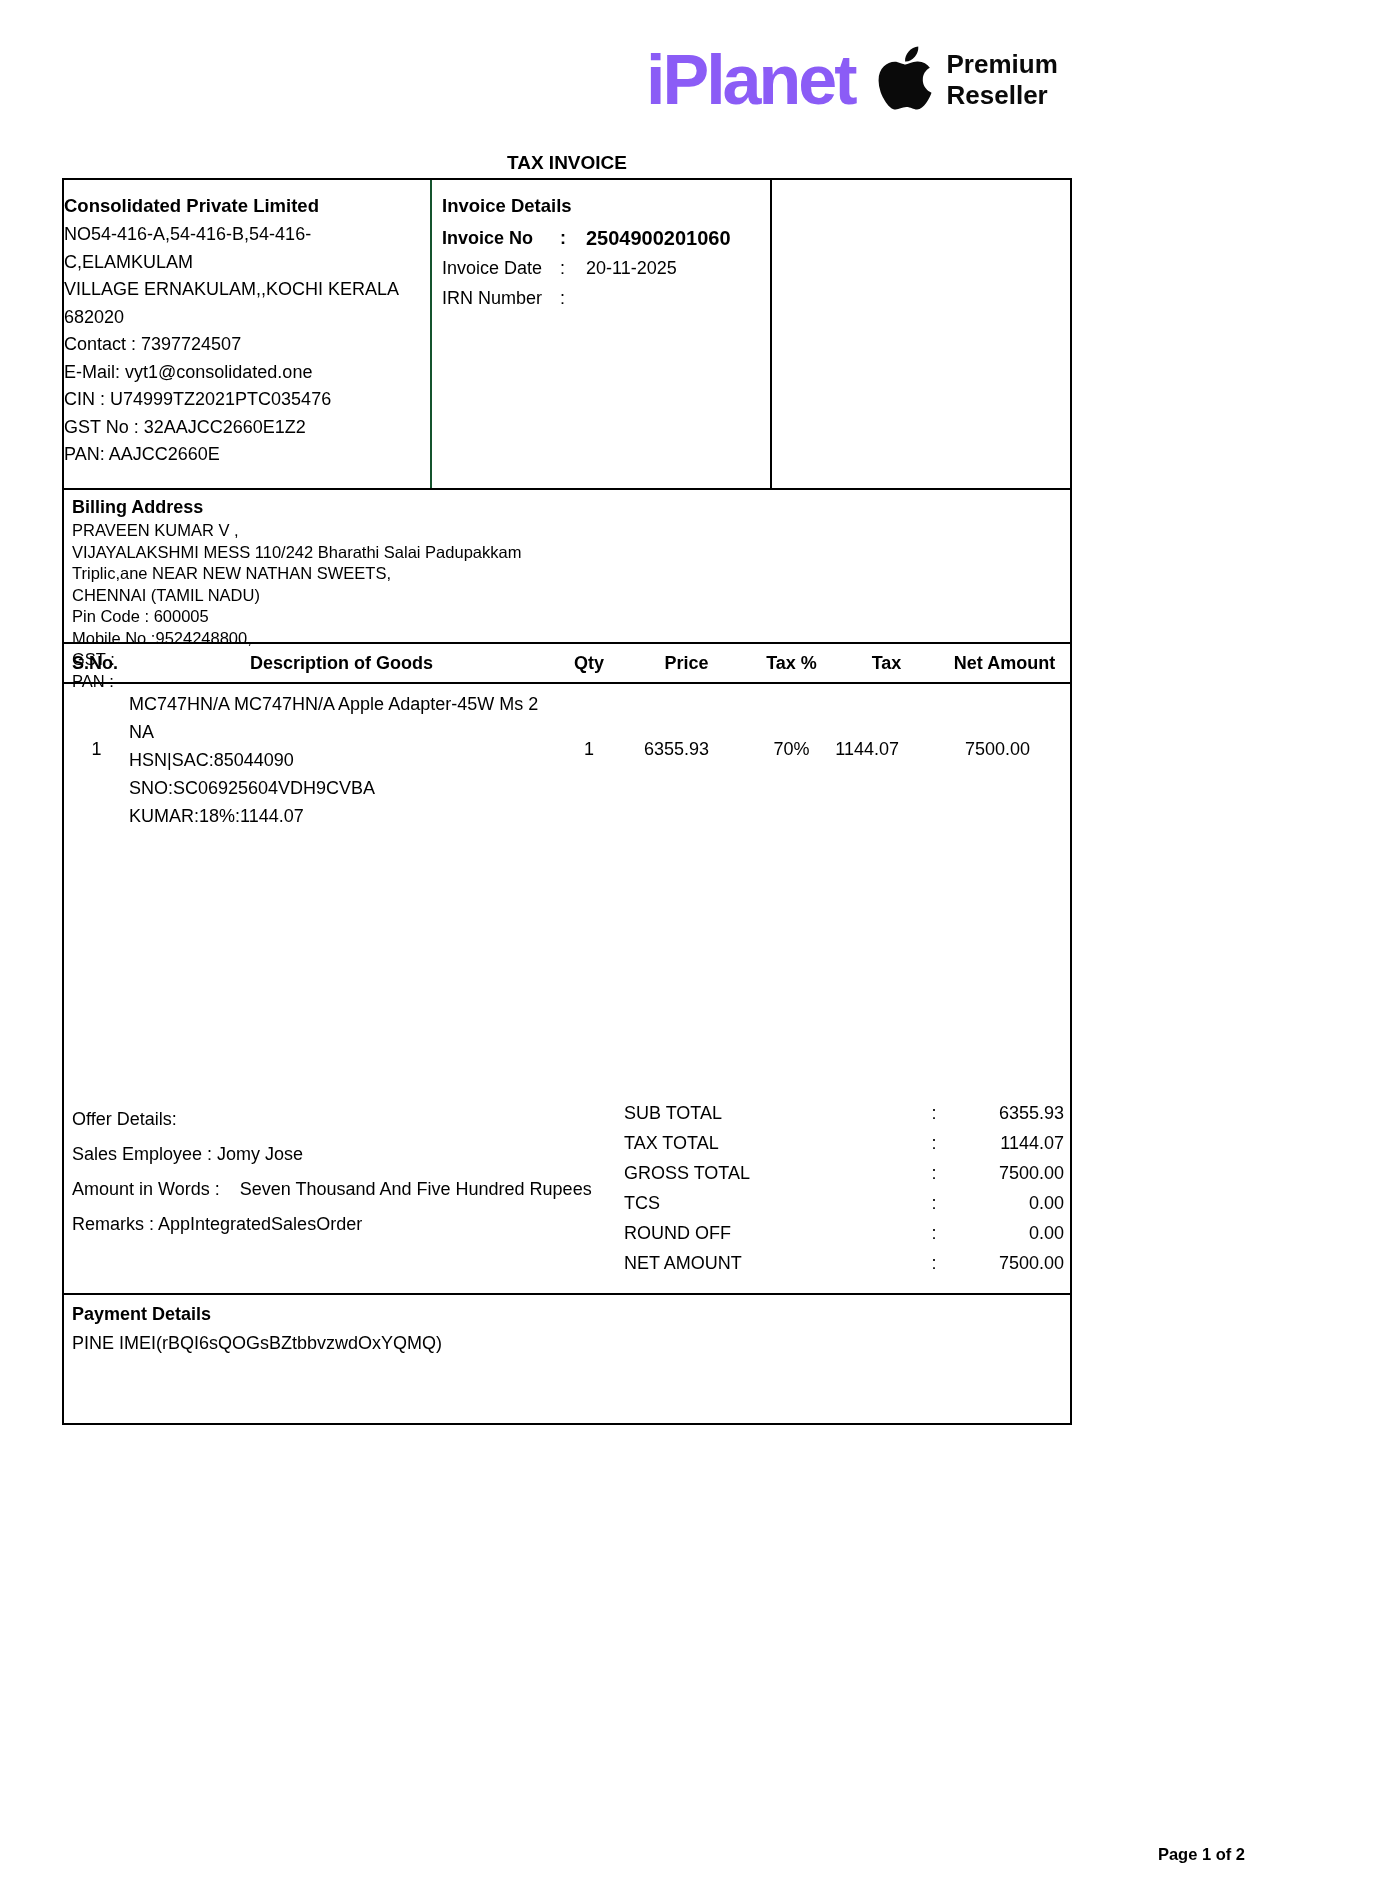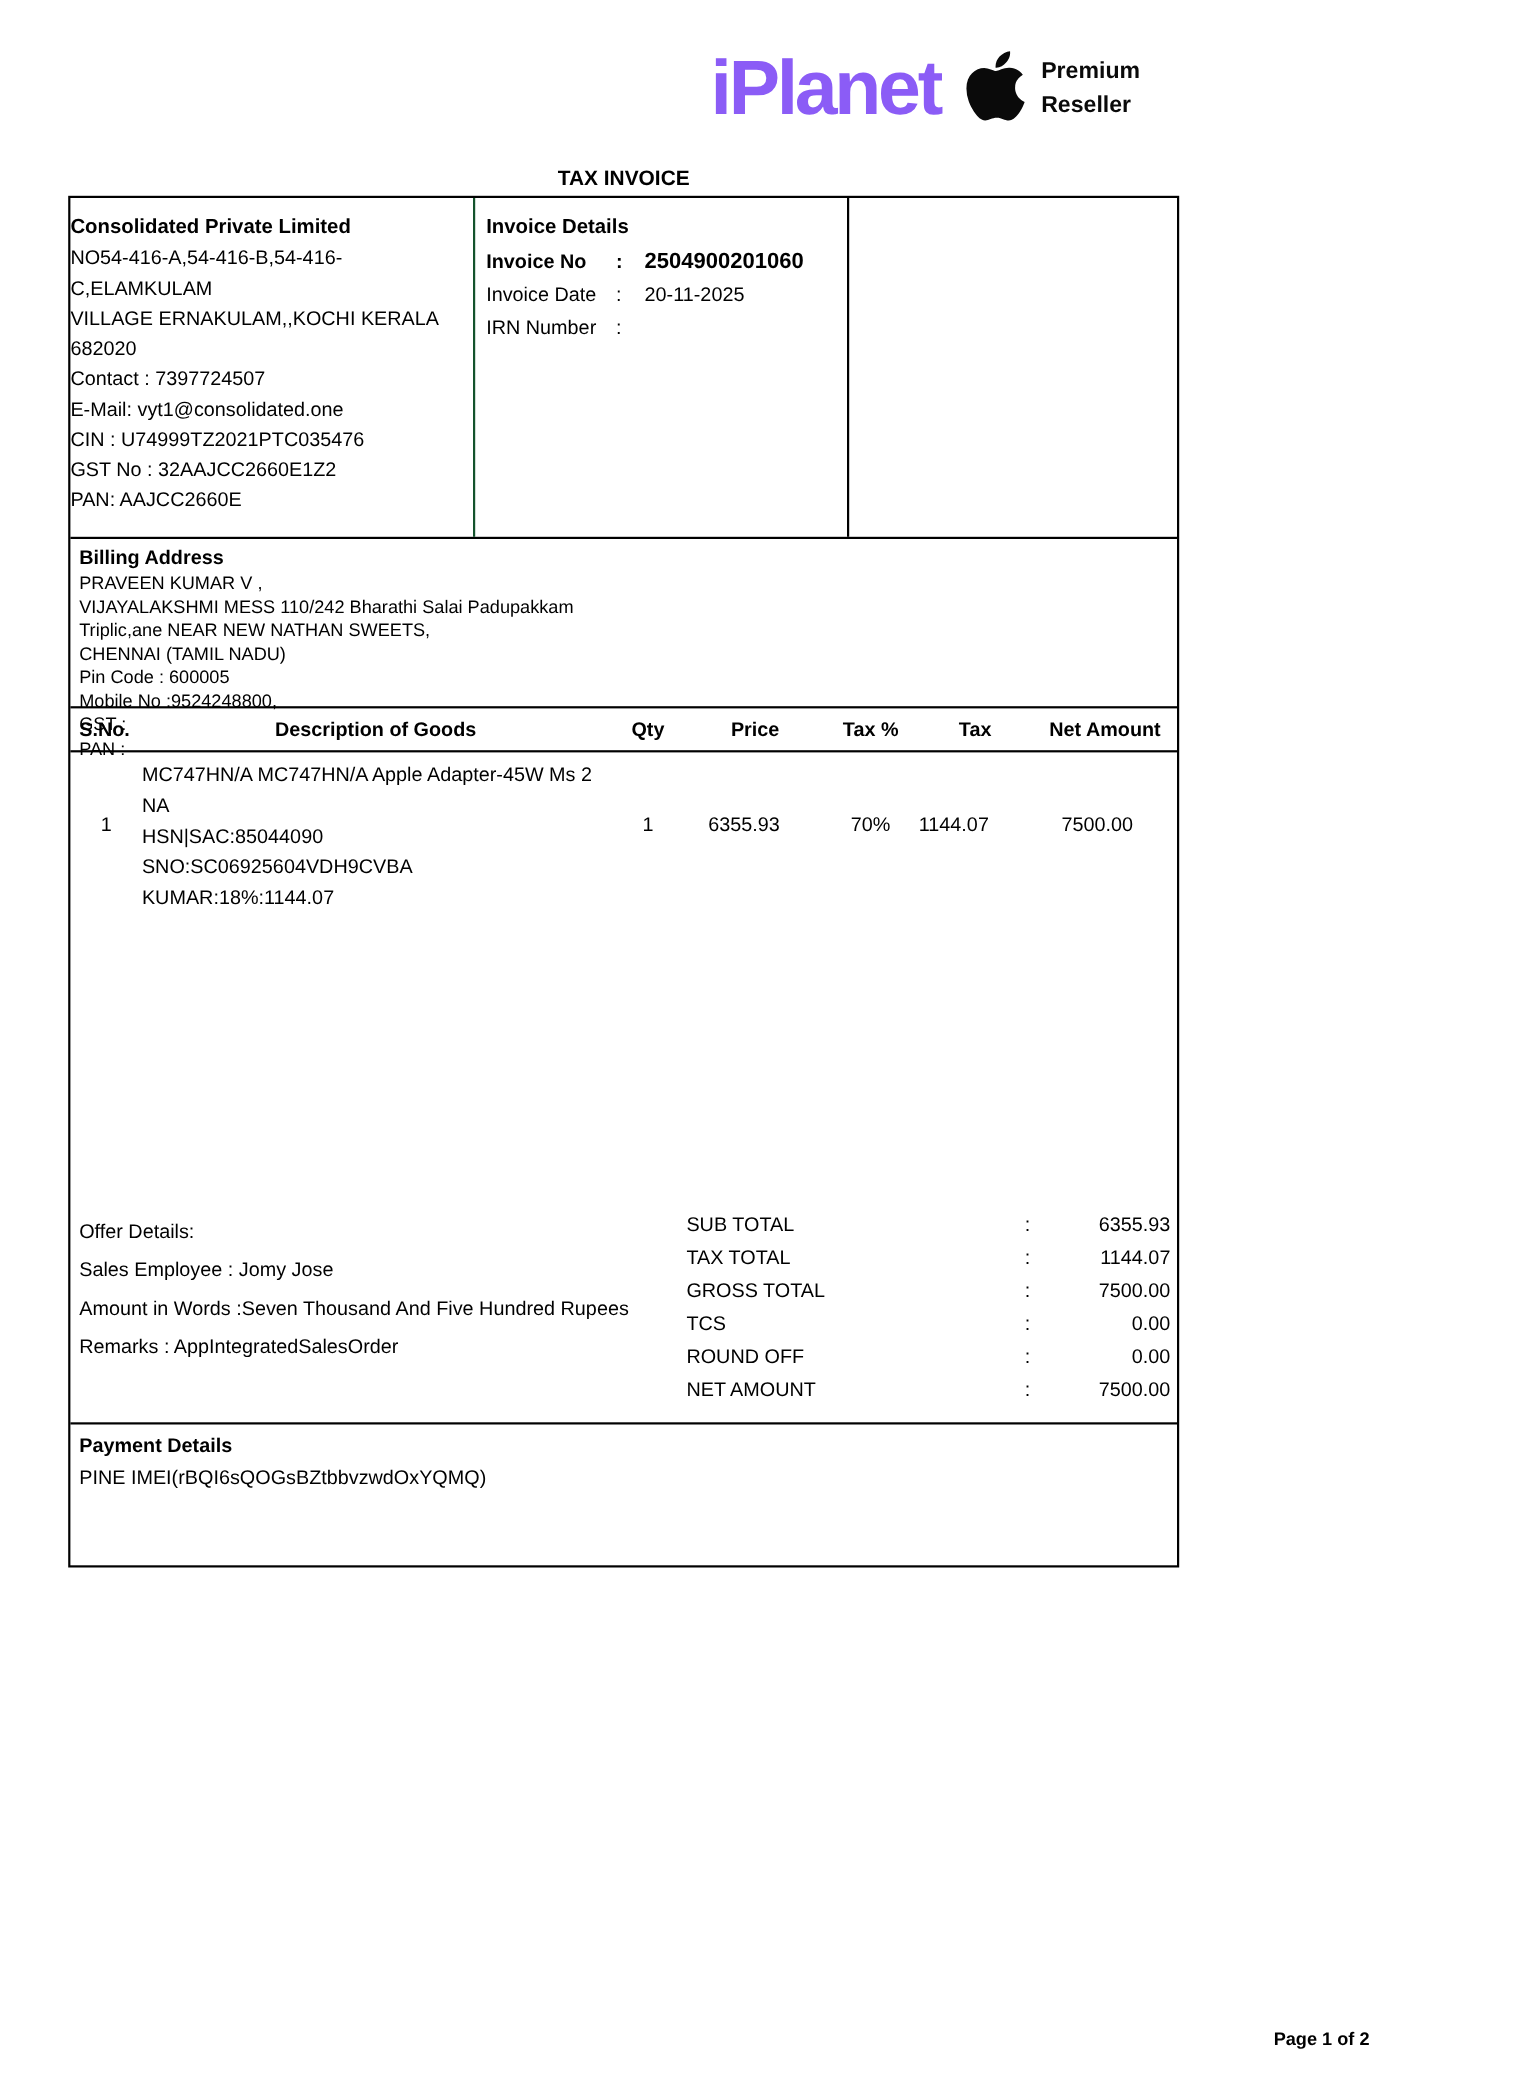--- a/index.html
+++ b/index.html
@@ -12,21 +12,21 @@
     overflow: hidden;
   }
   .page { position: absolute; inset: 0; background: #fff; }
 
   
   .brand { position: absolute; left: 646px; top: 40px; display: flex; align-items: center; }
   .brand-name {
     font-size: 70px; font-weight: bold; letter-spacing: -3px; color: #8b5cf6;
   }
   .apple-logo { width: 56px; height: 72px; margin-left: 22px; margin-top: -4px; }
-  .reseller { margin-left: 14px; font-size: 21px; font-weight: bold; line-height: 31px; color: #0a0a0a; }
+  .reseller { margin-left: 14px; font-size: 26px; font-weight: bold; line-height: 31px; color: #0a0a0a; }
 
   
   .doc-title {
     position: absolute; left: 62px; top: 152px; width: 1010px;
     text-align: center; font-weight: bold; font-size: 19px;
   }
 
   
   .invoice-box {
     position: absolute; left: 62px; top: 178px; width: 1010px; height: 1247px;
@@ -74,21 +74,21 @@
   .cell-mid { display: flex; align-items: center; justify-content: center; height: 118px; }
   .cell-mid-r { display: flex; align-items: center; justify-content: flex-end; height: 118px; padding-right: 40px; }
 
   
   .summary-section {
     height: 205px; border-bottom: 2px solid #000;
     display: flex;
   }
   .summary-left { width: 560px; padding: 12px 0 0 8px; font-size: 18px; }
   .summary-left .s-line { line-height: 35px; white-space: nowrap; }
-  .words-row { display: flex; }
+  .words-row { display: flex; gap: 20px; }
   .summary-right { flex: 1; padding: 8px 6px 0 0; }
   .total-row {
     display: grid; grid-template-columns: 1fr 16px 122px;
     font-size: 18px; line-height: 30px;
   }
   .total-row .t-label { text-align: left; }
   .total-row .t-colon { text-align: center; }
   .total-row .t-value { text-align: right; }
 
   

